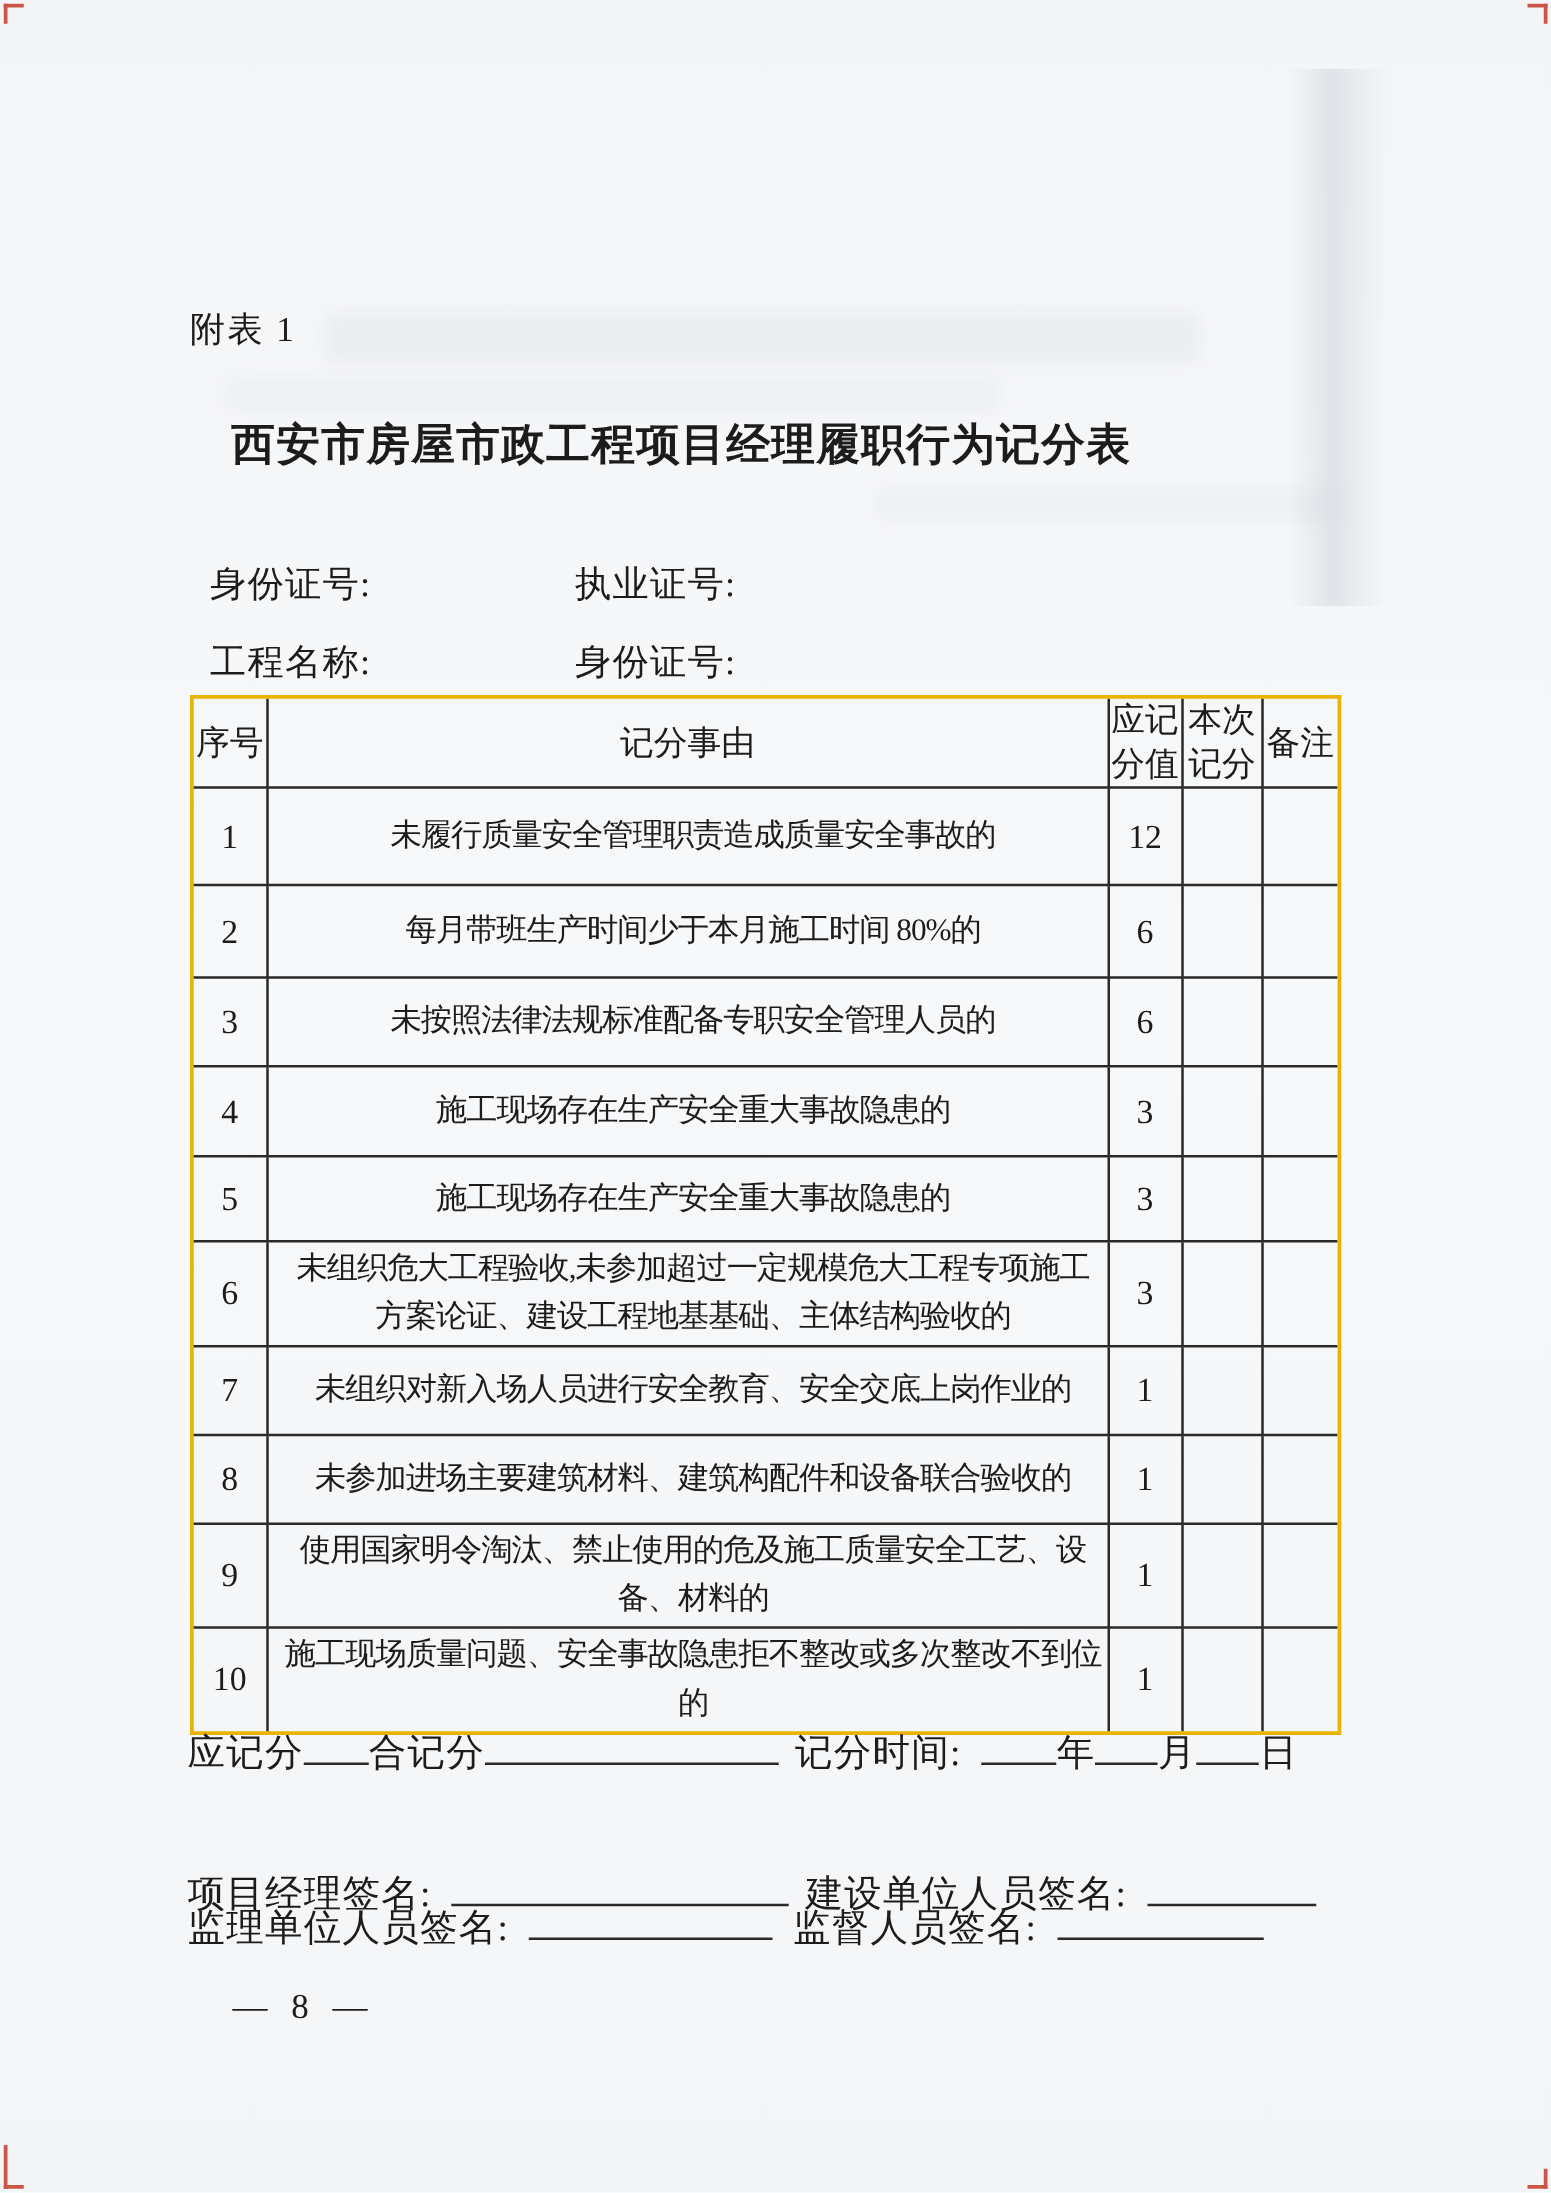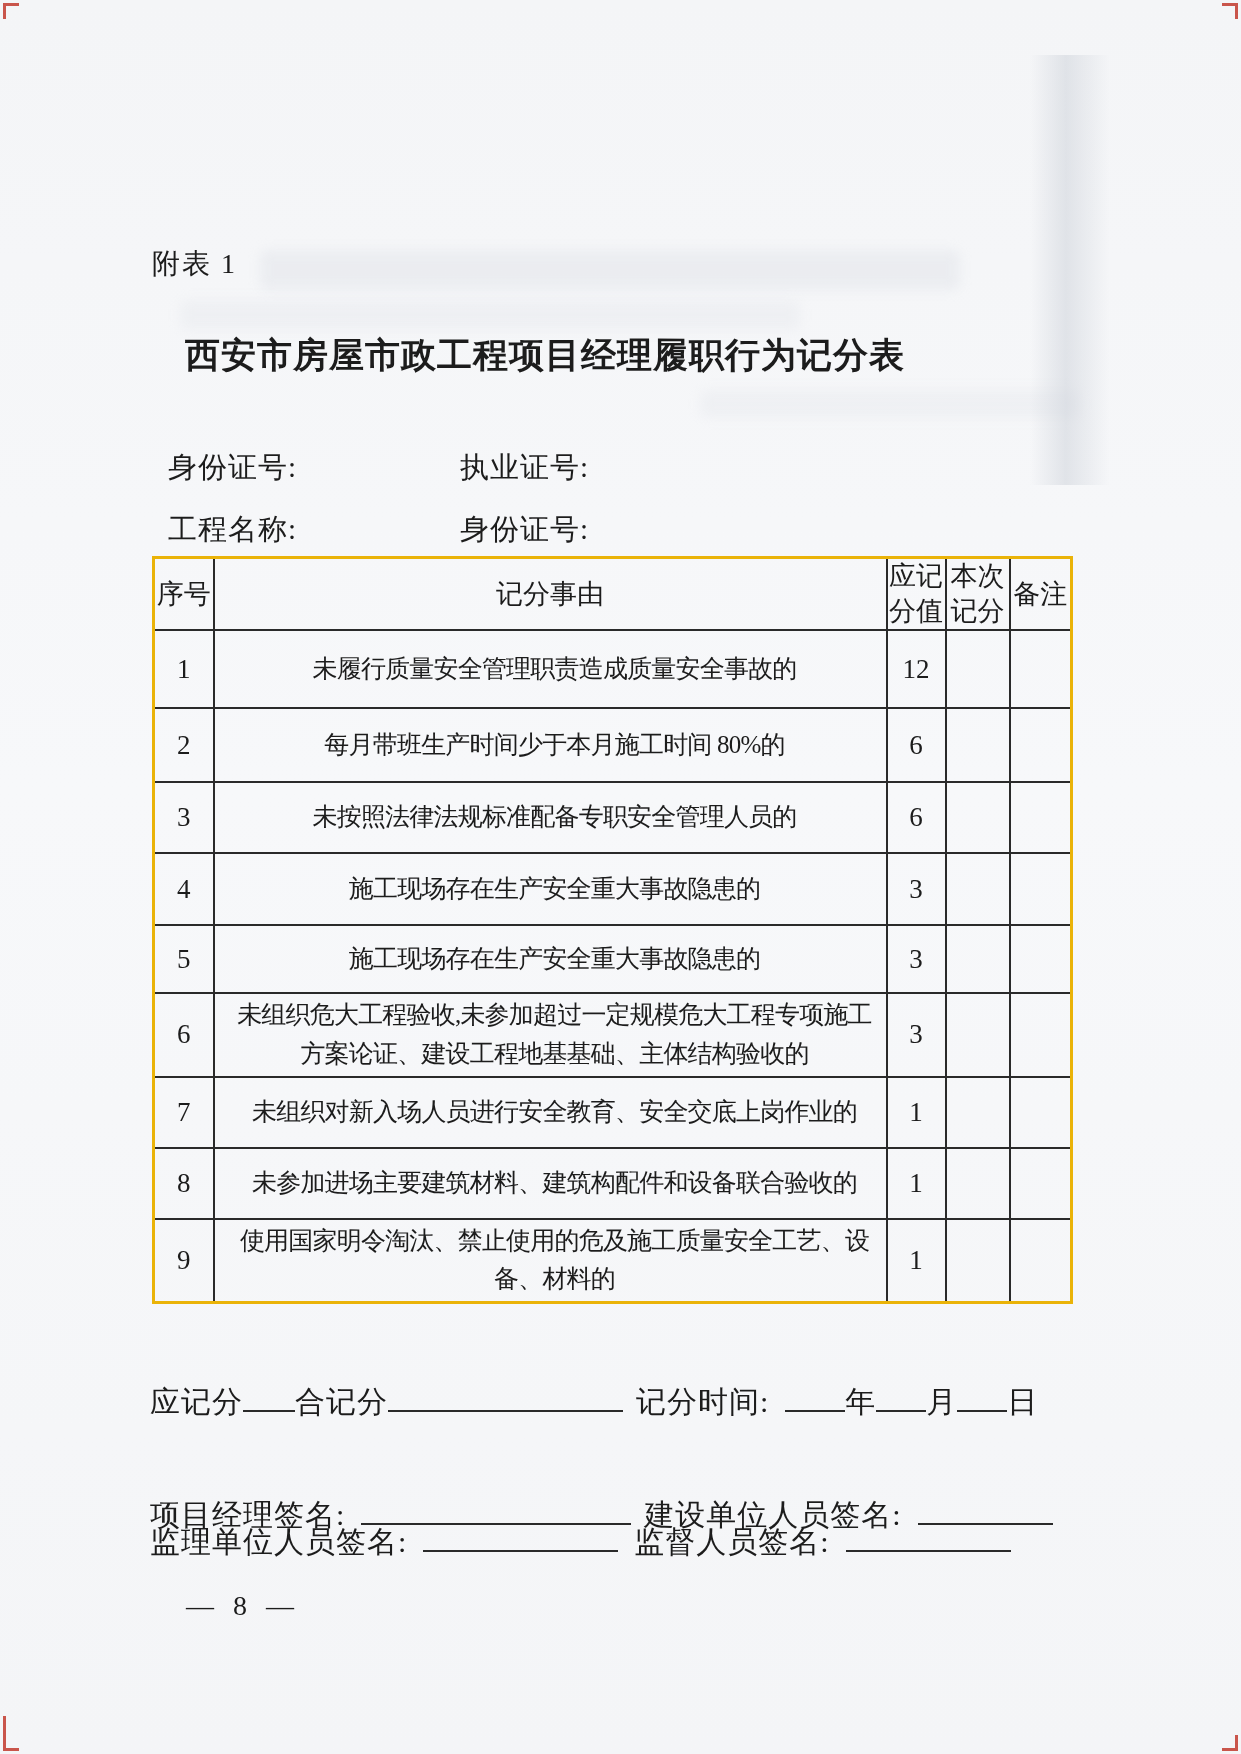--- a/index.html
+++ b/index.html
@@ -160,20 +160,27 @@
       <td></td>
       <td></td>
     </tr>
     <tr>
       <td>9</td>
       <td class="c-reason">使用国家明令淘汰、禁止使用的危及施工质量安全工艺、设备、材料的</td>
       <td>1</td>
       <td></td>
       <td></td>
     </tr>
+    <tr>
+      <td>10</td>
+      <td class="c-reason">施工现场质量问题、安全事故隐患拒不整改或多次整改不到位的</td>
+      <td>1</td>
+      <td></td>
+      <td></td>
+    </tr>
   </tbody>
 </table>
 
 <div class="fline f1">
   <span>应记分</span><span class="bl w52"></span><span>合记分</span><span class="bl w235"></span><span class="gap13"></span><span>记分时间:</span><span class="gap16"></span><span class="bl w60"></span><span>年</span><span class="bl w50"></span><span>月</span><span class="bl w50"></span><span>日</span>
 </div>
 
 <div class="fline f2">
   <span>项目经理签名:</span><span class="gap16"></span><span class="bl w270"></span><span class="gap13"></span><span>建设单位人员签名:</span><span class="gap16"></span><span class="bl w135"></span>
 </div>

